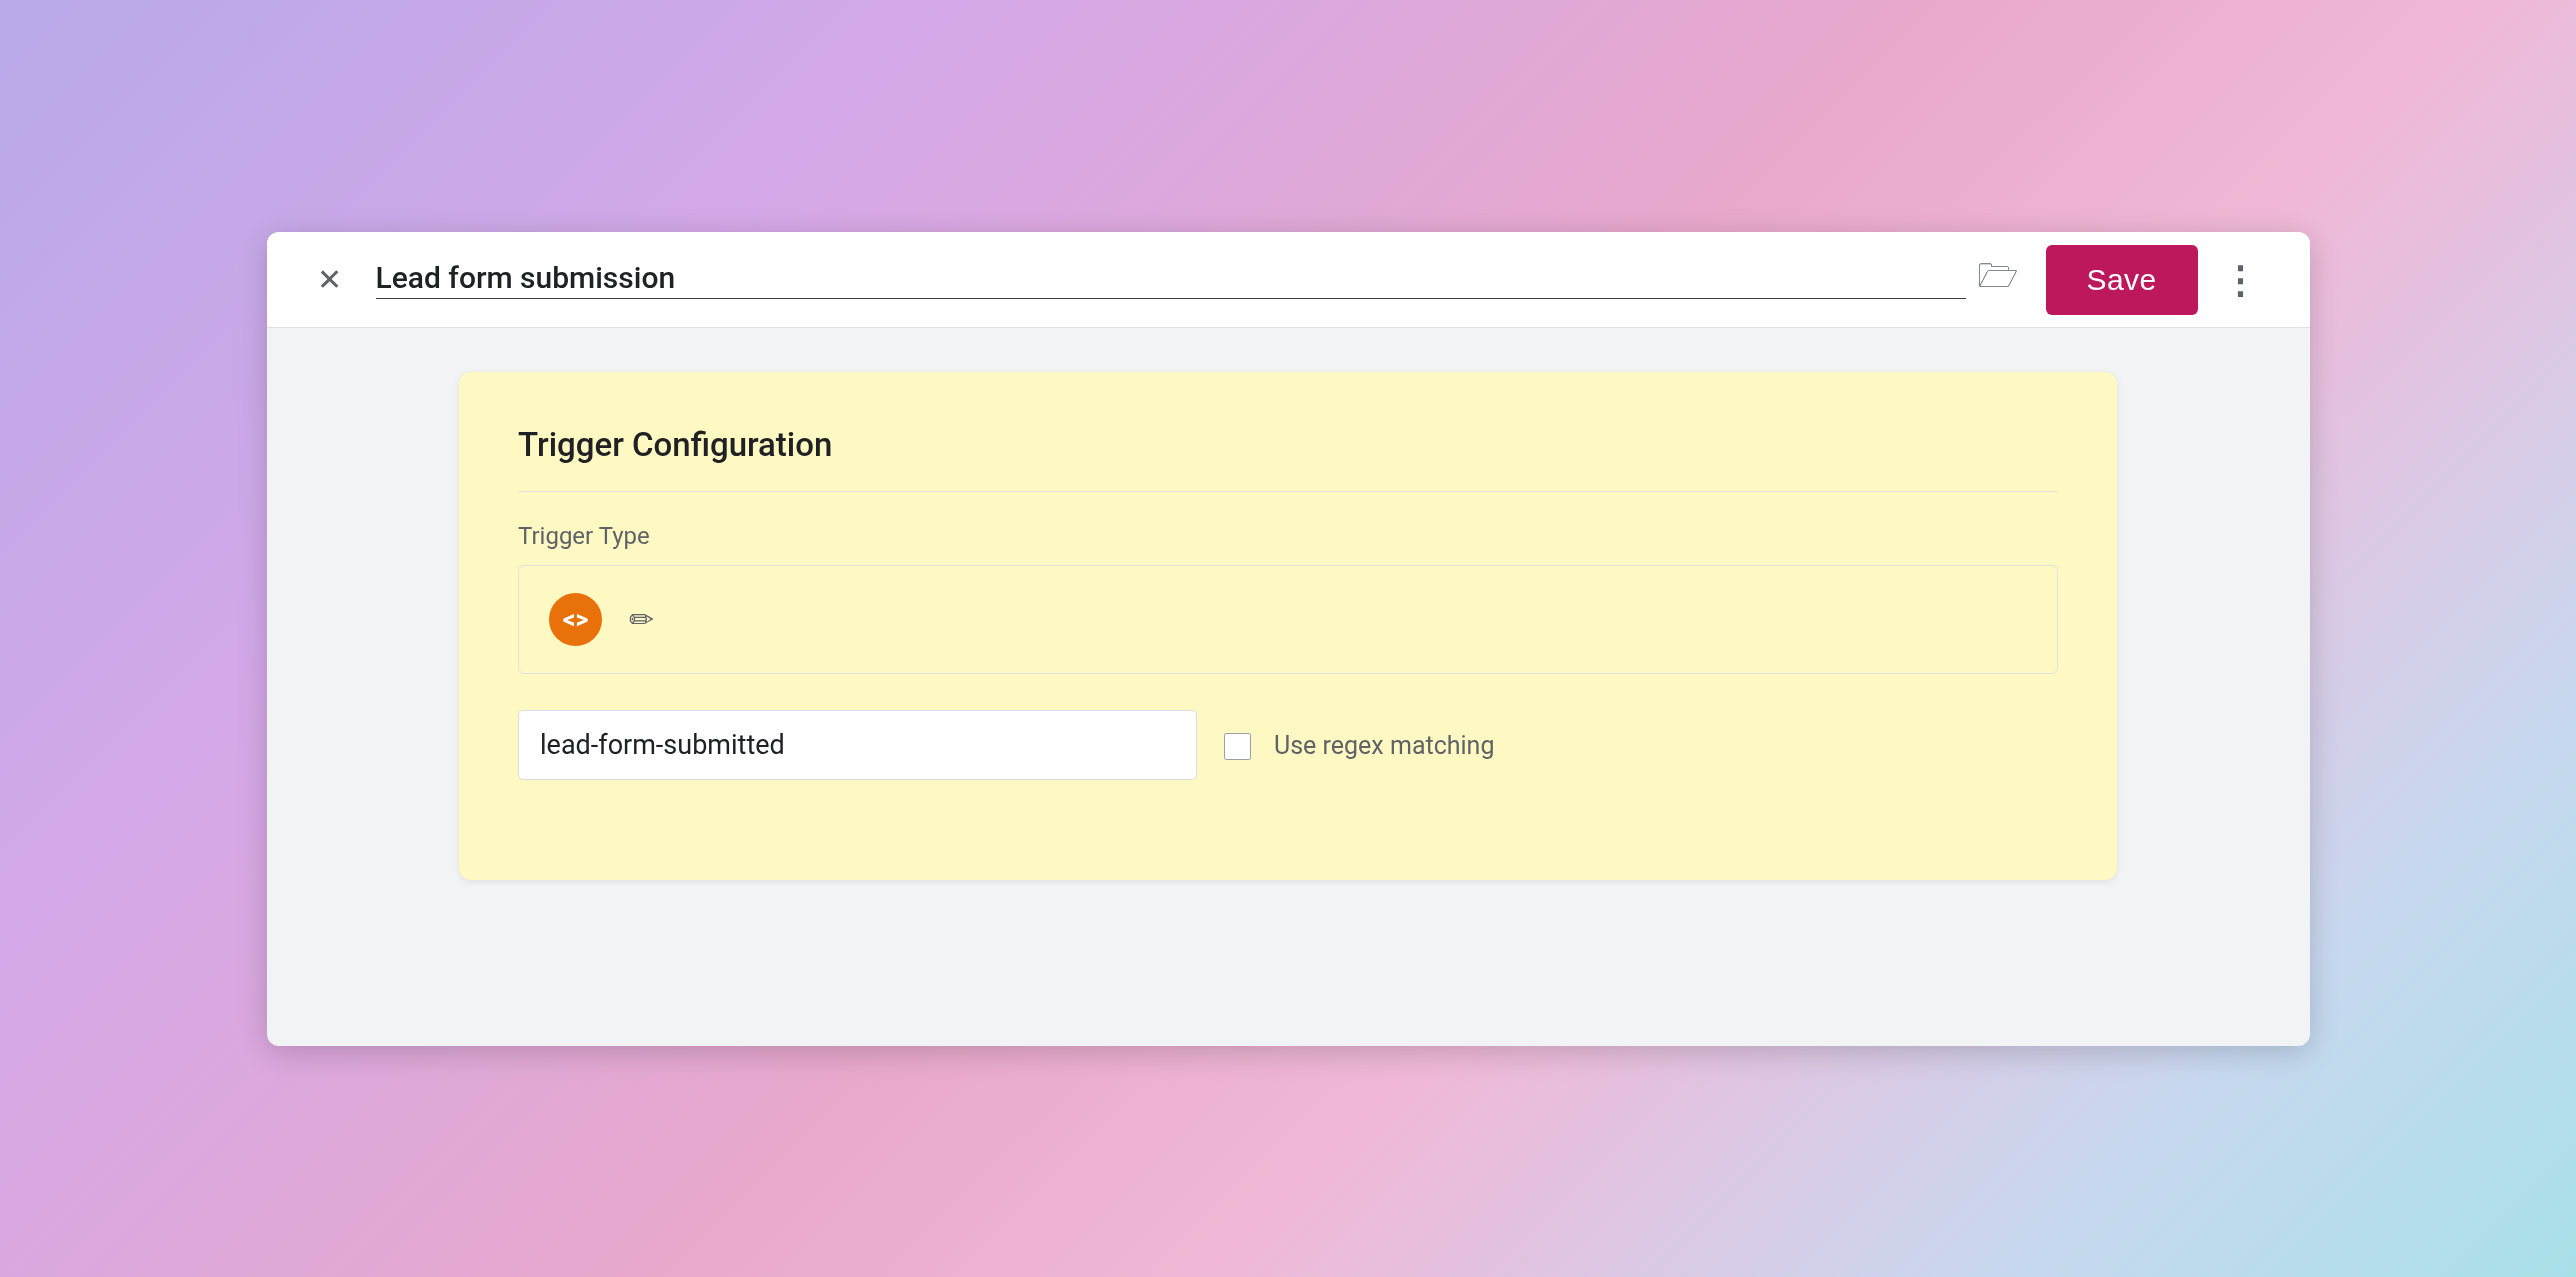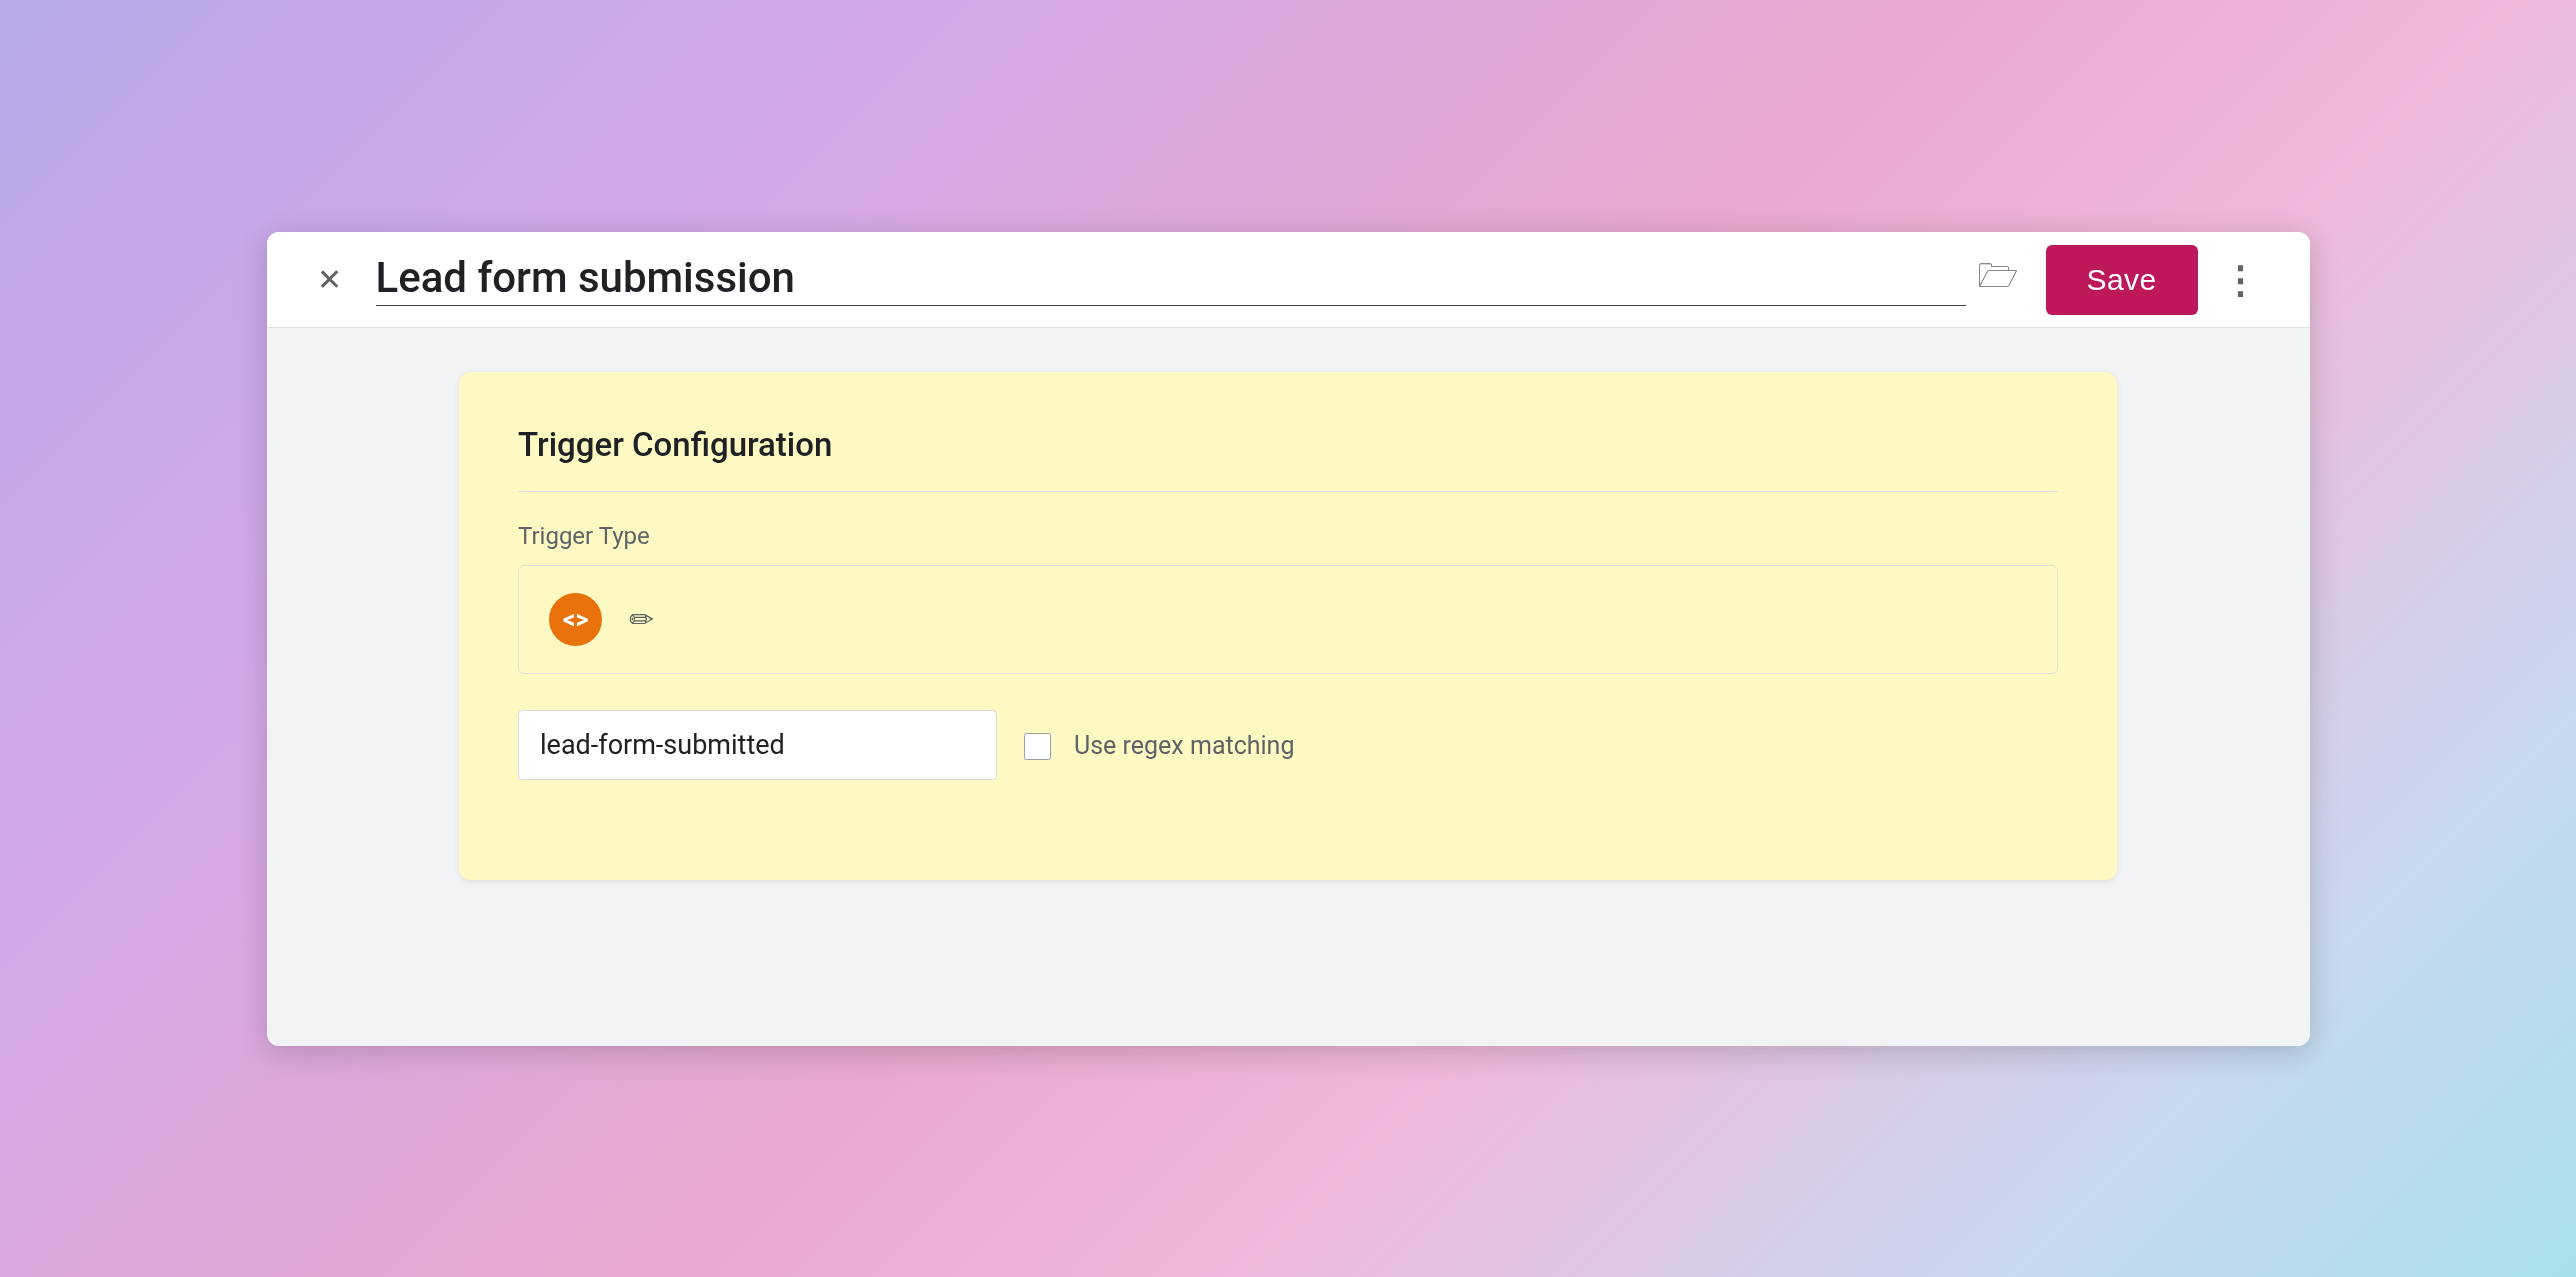--- a/index.html
+++ b/index.html
@@ -46,21 +46,21 @@
       display: flex;
       align-items: center;
       justify-content: center;
       color: #5f6368;
       font-size: 30px;
       line-height: 1;
       flex-shrink: 0;
     }
 
     .title-text {
-      font-size: 42px;
+      font-size: 30px;
       font-weight: 500;
       color: #202124;
       border-bottom: 1.5px solid #3c4043;
       padding-bottom: 3px;
       flex: 1;
     }
 
     .folder-icon {
       color: #5f6368;
       font-size: 33px;
@@ -181,21 +181,21 @@
       gap: 27px;
       margin-top: 12px;
     }
 
     .event-name-input {
       border: 0.7px solid #dadce0;
       border-radius: 4.4px;
       padding: 18px 21px;
       font-size: 27px;
       color: #202124;
-      width: 479px;
+      width: 679px;
       outline: none;
       font-family: inherit;
     }
 
     .regex-row {
       display: flex;
       align-items: flex-end;
       gap: 23px;
     }
 

